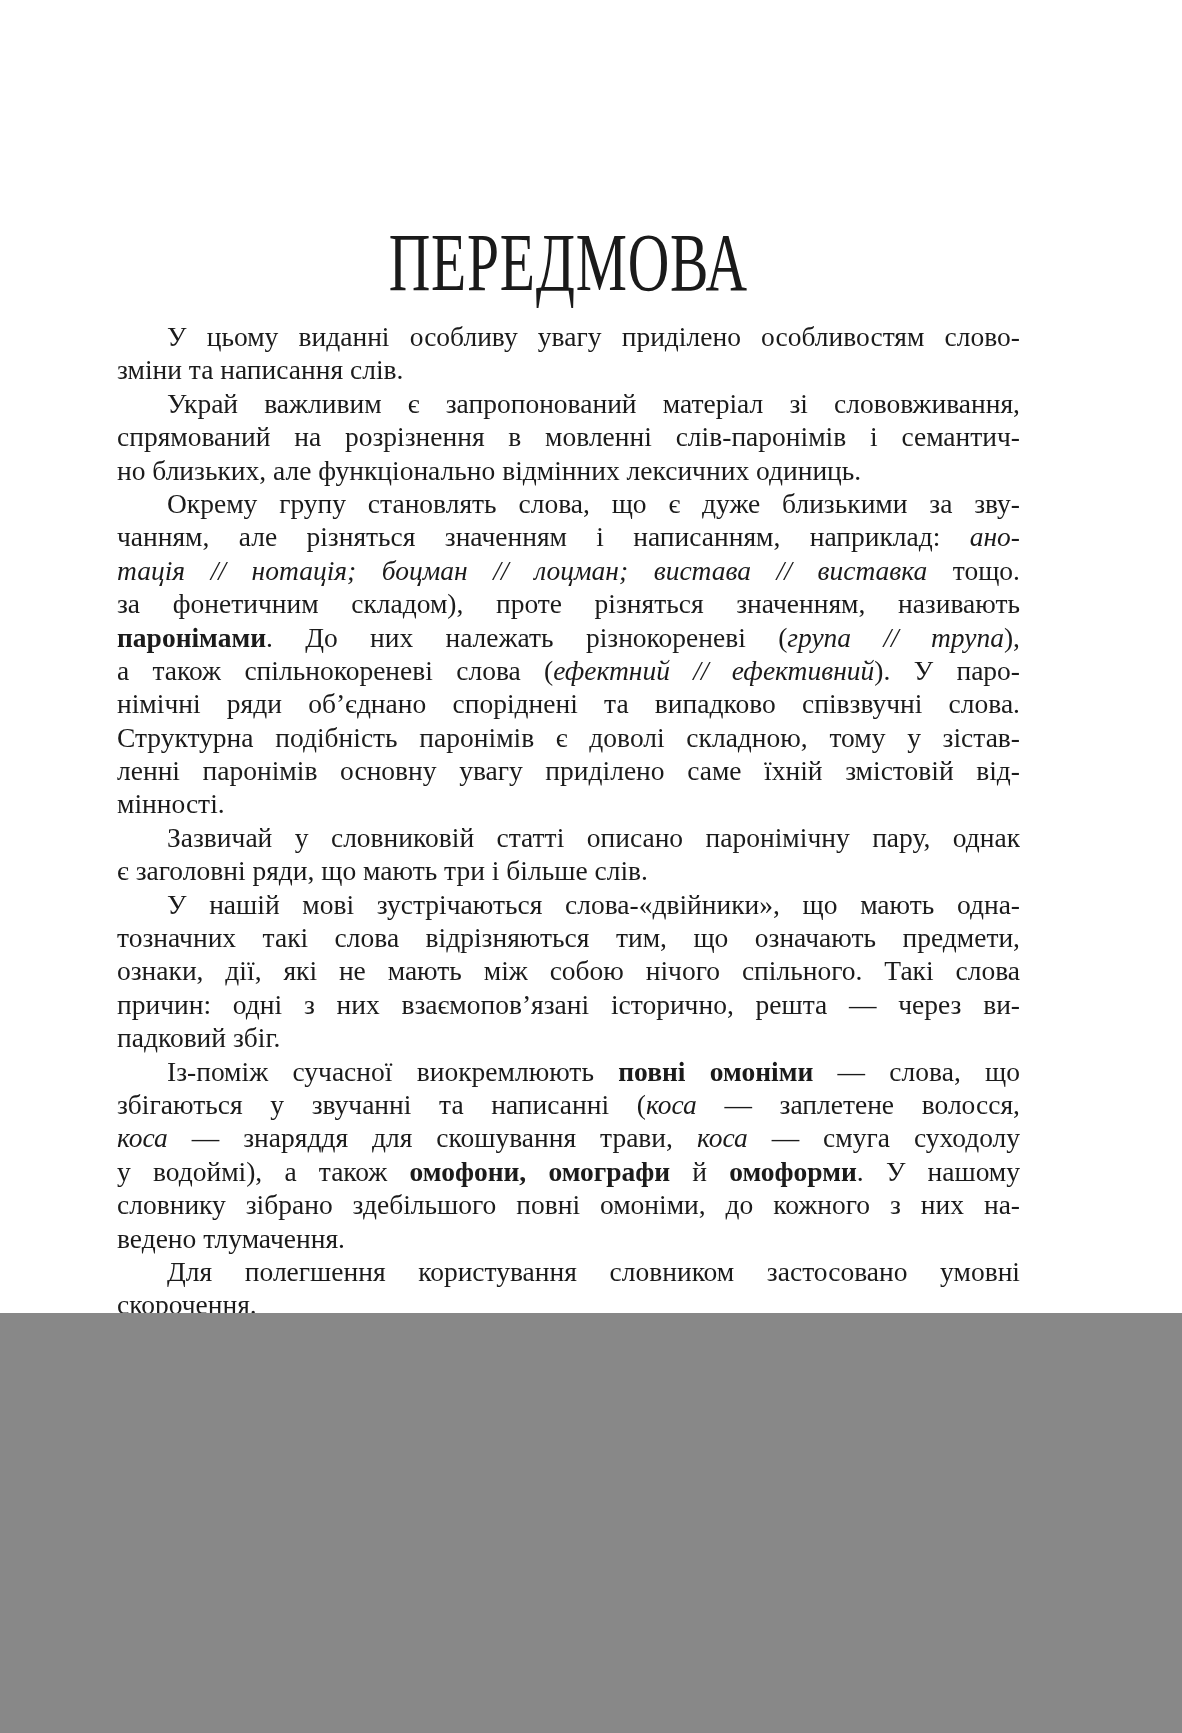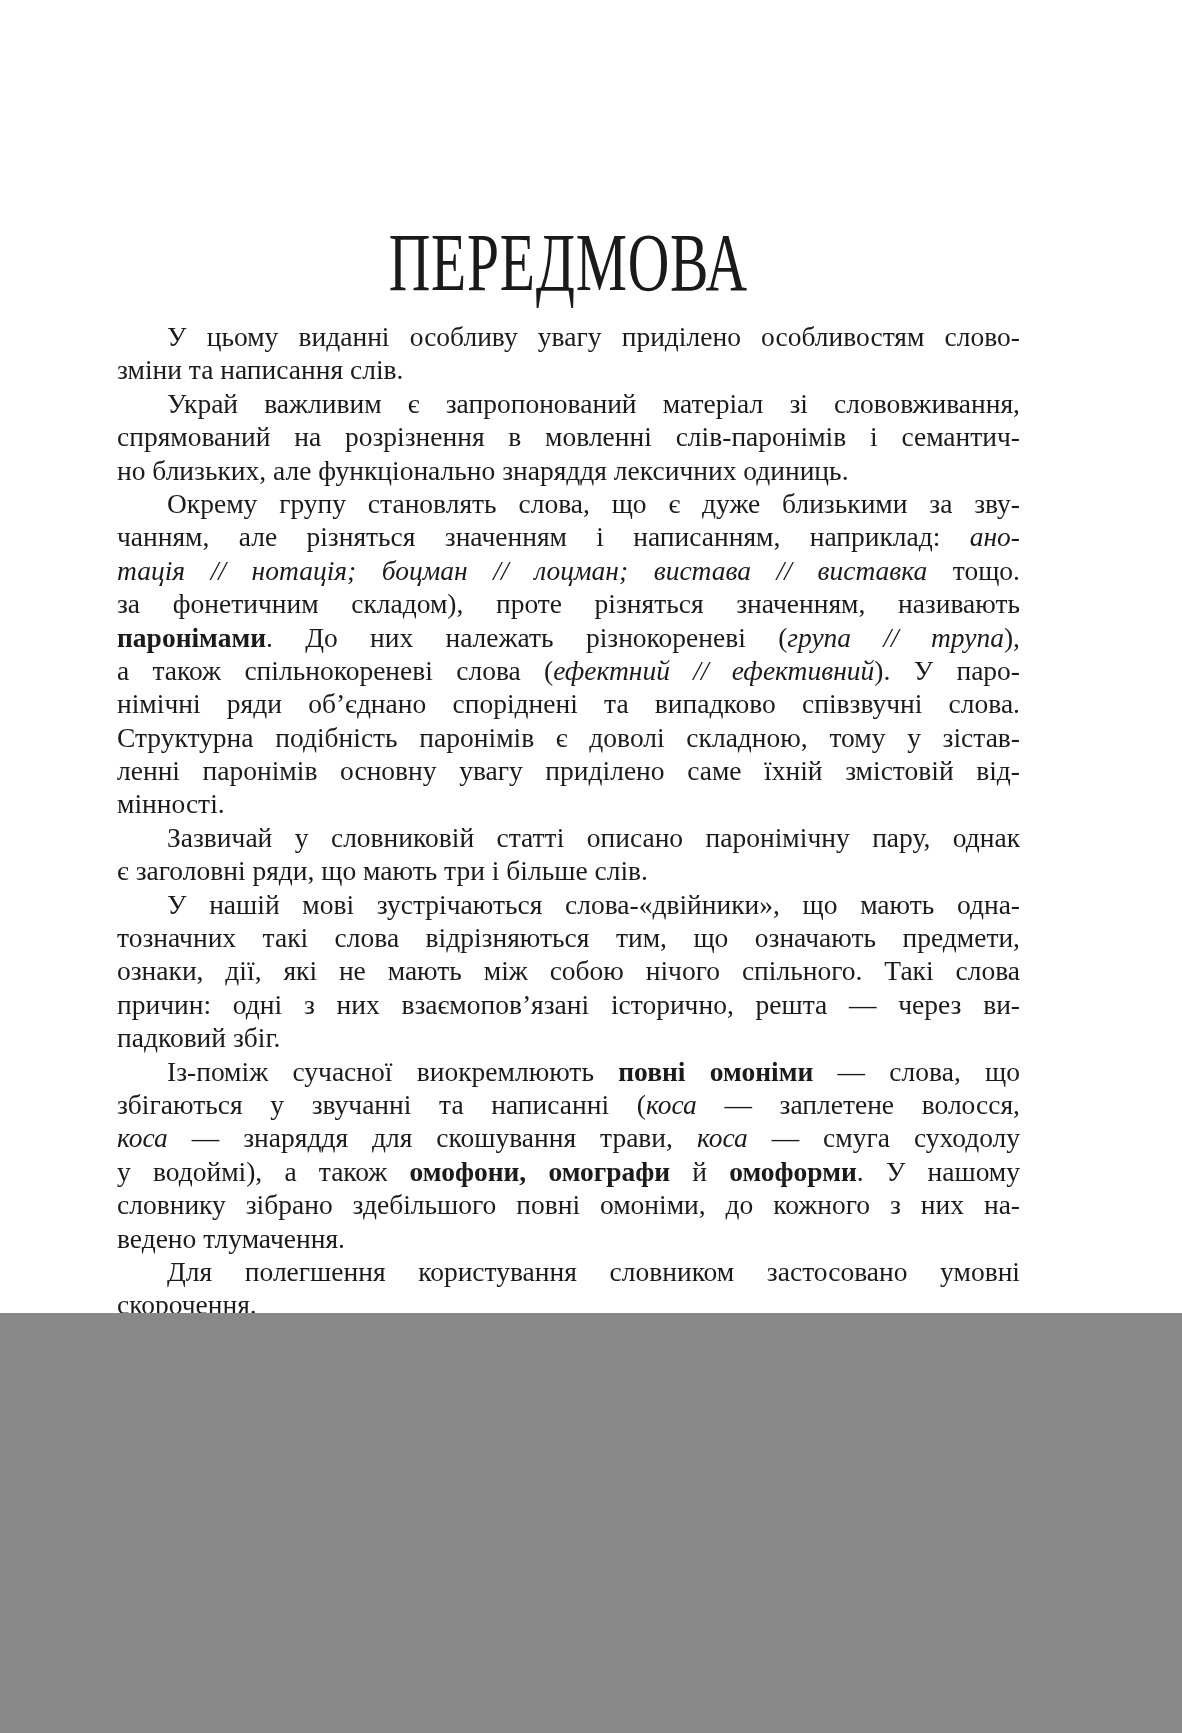--- a/index.html
+++ b/index.html
@@ -92,21 +92,21 @@
   </div>
 
   <div class="body-block">
       <div class="paragraph">
         <div class="line indent"><span class="seg-r">У цьому виданні особливу увагу приділено особливостям слово-</span></div>
         <div class="line last"><span class="seg-r">зміни та написання слів.</span></div>
       </div>
       <div class="paragraph">
         <div class="line indent"><span class="seg-r">Украй важливим є запропонований матеріал зі слововживання,</span></div>
         <div class="line"><span class="seg-r">спрямований на розрізнення в мовленні слів-паронімів і семантич-</span></div>
-        <div class="line last"><span class="seg-r">но близьких, але функціонально знаряддя лексичних одиниць.</span></div>
+        <div class="line last"><span class="seg-r">но близьких, але функціонально відмінних лексичних одиниць.</span></div>
       </div>
       <div class="paragraph">
         <div class="line indent"><span class="seg-r">Окрему групу становлять слова, що є дуже близькими за зву-</span></div>
         <div class="line"><span class="seg-r">чанням, але різняться значенням і написанням, наприклад: </span><span class="seg-i">ано-</span></div>
         <div class="line"><span class="seg-i">тація // нотація; боцман // лоцман; вистава // виставка</span><span class="seg-r"> тощо.</span></div>
         <div class="line"><span class="seg-r">за фонетичним складом), проте різняться значенням, називають</span></div>
         <div class="line"><span class="seg-b">паронімами</span><span class="seg-r">. До них належать різнокореневі (</span><span class="seg-i">група // трупа</span><span class="seg-r">),</span></div>
         <div class="line"><span class="seg-r">а також спільнокореневі слова (</span><span class="seg-i">ефектний // ефективний</span><span class="seg-r">). У паро-</span></div>
         <div class="line"><span class="seg-r">німічні ряди об’єднано споріднені та випадково співзвучні слова.</span></div>
         <div class="line"><span class="seg-r">Структурна подібність паронімів є доволі складною, тому у зістав-</span></div>

